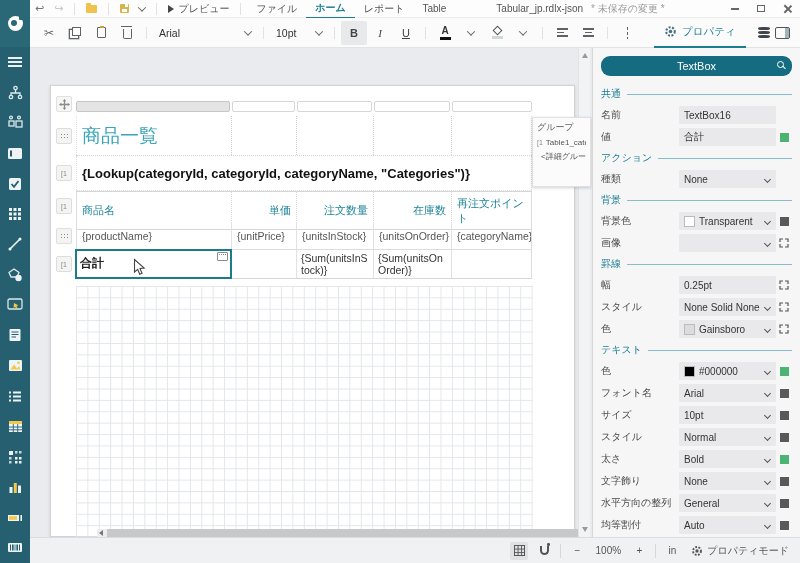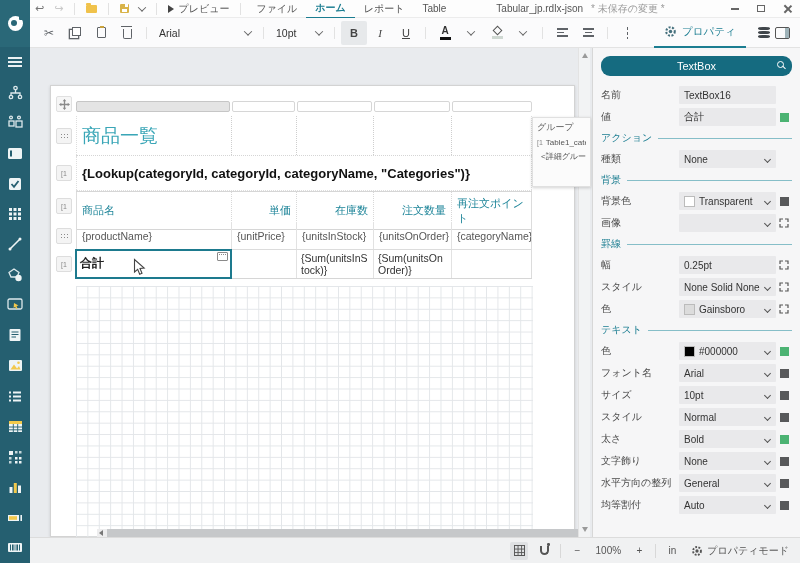--- a/index.html
+++ b/index.html
@@ -464,22 +464,22 @@
         <div class="cell"></div>
     </div>
 
     <div class="trow" id="row-lookup">
       <div class="lookup-cell">{Lookup(categoryId, categoryId, categoryName, "Categories")}</div>
     </div>
 
     <div class="trow" id="row-header">
       <div class="cell">商品名</div>
       <div class="cell r">単価</div>
+      <div class="cell r">注文数量</div>
       <div class="cell r">在庫数</div>
-      <div class="cell r">注文数量</div>
       <div class="cell r">再注文ポイント</div>
     </div>
 
     <div class="trow" id="row-data">
       <div class="cell">{productName}</div>
       <div class="cell">{unitPrice}</div>
       <div class="cell">{unitsInStock}</div>
       <div class="cell">{unitsOnOrder}</div>
       <div class="cell">{categoryName}</div>
     </div>
@@ -525,20 +525,21 @@
     <span class="thumb"></span>
   </div>
 </div>
 
 <div id="props">
   <div id="props-header">
     <span>TextBox</span>
     <span class="search-g"></span>
   </div>
 
+  <div class="psec">共通</div>
   <div class="prow">
     <span class="plab">名前</span>
     <div class="pctl">
         <span class="pval">TextBox16</span>
       </div>
     <span class="islot"></span>
   </div>
   <div class="prow">
     <span class="plab">値</span>
     <div class="pctl">

